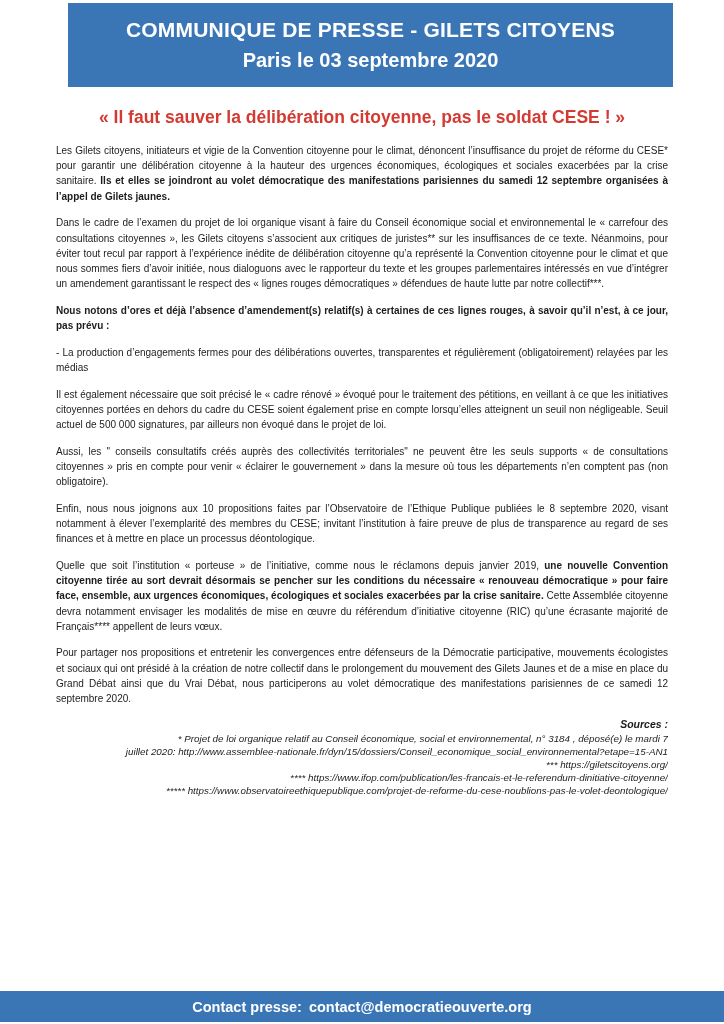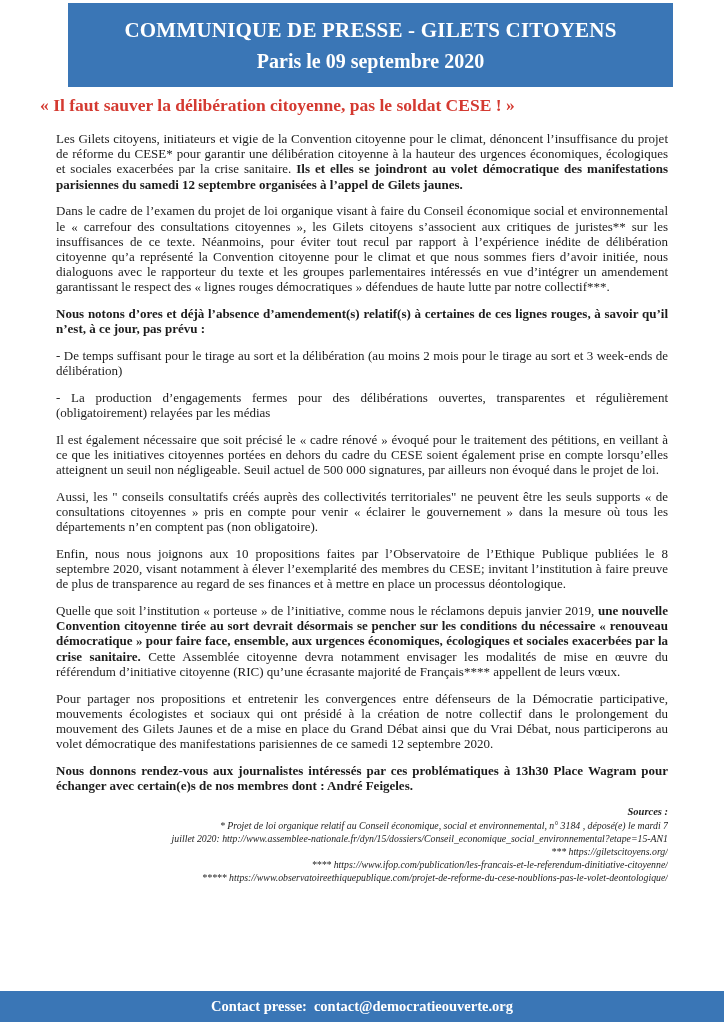--- a/index.html
+++ b/index.html
@@ -8,46 +8,47 @@
     --text:#1c1c1c;
   }
   *{box-sizing:border-box;}
   html,body{margin:0;padding:0;background:#e8e8e8;}
   .page{
     position:relative;
     width:724px;height:1024px;
     margin:0 auto;
     background:#ffffff;
     overflow:hidden;
-    font-family:Liberation Serif, serif;
+    font-family:Liberation Sans, sans-serif;
     color:var(--text);
   }
   .banner{
     margin:3px 51px 0 68px;
     height:84px;
     background:var(--blue);
     color:#ffffff;
     display:flex;flex-direction:column;
     align-items:center;justify-content:center;
     gap:7px;
     text-align:center;
   }
   .banner-line1{font-size:21px;font-weight:bold;letter-spacing:0.2px;}
   .banner-line2{font-size:20px;font-weight:bold;}
   .headline{
-    margin:8px 40px 0;
+    margin:20px 40px 0;
+    text-align:center;
     color:var(--red);
     font-weight:bold;
     font-size:17.5px;
     line-height:1.2;
   }
   .content{
     width:612px;
     margin:15px auto 0;
-    font-size:13px;
+    font-size:10px;
     line-height:15.2px;
     text-align:justify;
   }
   .para{margin:0 0 11.5px;}
   .para b{font-weight:bold;}
   .sources{
     width:612px;
     margin:3px auto 0;
     font-style:italic;
     font-size:9.8px;
@@ -68,37 +69,35 @@
     font-size:14.5px;
   }
 </style>
 </head>
 <body>
 
 <div class="page">
 
   <div class="banner">
     <div class="banner-line1">COMMUNIQUE DE PRESSE - GILETS CITOYENS</div>
-    <div class="banner-line2">Paris le 09 septembre 2020</div>
+    <div class="banner-line2">Paris le 03 septembre 2020</div>
   </div>
 
   <div class="headline">« Il faut sauver la délibération citoyenne, pas le soldat CESE ! »</div>
 
   <div class="content">
       <p class="para"><span>Les Gilets citoyens, initiateurs et vigie de la Convention citoyenne pour le climat, dénoncent l’insuffisance du projet de réforme du CESE* pour garantir une délibération citoyenne à la hauteur des urgences économiques, écologiques et sociales exacerbées par la crise sanitaire. </span><b>Ils et elles se joindront au volet démocratique des manifestations parisiennes du samedi 12 septembre organisées à l’appel de Gilets jaunes.</b></p>
       <p class="para"><span>Dans le cadre de l’examen du projet de loi organique visant à faire du Conseil économique social et environnemental le « carrefour des consultations citoyennes », les Gilets citoyens s’associent aux critiques de juristes** sur les insuffisances de ce texte. Néanmoins, pour éviter tout recul par rapport à l’expérience inédite de délibération citoyenne qu’a représenté la Convention citoyenne pour le climat et que nous sommes fiers d’avoir initiée, nous dialoguons avec le rapporteur du texte et les groupes parlementaires intéressés en vue d’intégrer un amendement garantissant le respect des « lignes rouges démocratiques » défendues de haute lutte par notre collectif***.</span></p>
       <p class="para"><b>Nous notons d’ores et déjà l’absence d’amendement(s) relatif(s) à certaines de ces lignes rouges, à savoir qu’il n’est, à ce jour, pas prévu :</b></p>
-      <p class="para"><span>- De temps suffisant pour le tirage au sort et la délibération (au moins 2 mois pour le tirage au sort et 3 week-ends de délibération)</span></p>
       <p class="para"><span>- La production d’engagements fermes pour des délibérations ouvertes, transparentes et régulièrement (obligatoirement) relayées par les médias</span></p>
       <p class="para"><span>Il est également nécessaire que soit précisé le « cadre rénové » évoqué pour le traitement des pétitions, en veillant à ce que les initiatives citoyennes portées en dehors du cadre du CESE soient également prise en compte lorsqu’elles atteignent un seuil non négligeable. Seuil actuel de 500 000 signatures, par ailleurs non évoqué dans le projet de loi.</span></p>
       <p class="para"><span>Aussi, les " conseils consultatifs créés auprès des collectivités territoriales" ne peuvent être les seuls supports « de consultations citoyennes » pris en compte pour venir « éclairer le gouvernement » dans la mesure où tous les départements n’en comptent pas (non obligatoire).</span></p>
       <p class="para"><span>Enfin, nous nous joignons aux 10 propositions faites par l’Observatoire de l’Ethique Publique publiées le 8 septembre 2020, visant notamment à élever l’exemplarité des membres du CESE; invitant l’institution à faire preuve de plus de transparence au regard de ses finances et à mettre en place un processus déontologique.</span></p>
       <p class="para"><span>Quelle que soit l’institution « porteuse » de l’initiative, comme nous le réclamons depuis janvier 2019, </span><b>une nouvelle Convention citoyenne tirée au sort devrait désormais se pencher sur les conditions du nécessaire « renouveau démocratique » pour faire face, ensemble, aux urgences économiques, écologiques et sociales exacerbées par la crise sanitaire. </b><span>Cette Assemblée citoyenne devra notamment envisager les modalités de mise en œuvre  du référendum d’initiative citoyenne (RIC) qu’une écrasante majorité de Français**** appellent de leurs vœux.</span></p>
       <p class="para"><span>Pour partager nos propositions et entretenir les convergences entre défenseurs de la Démocratie participative, mouvements écologistes et sociaux qui ont présidé à la création de notre collectif dans le prolongement du mouvement des Gilets Jaunes et de a mise en place du Grand Débat ainsi que du Vrai Débat, nous participerons au volet démocratique des manifestations parisiennes de ce samedi 12 septembre 2020.</span></p>
-      <p class="para"><b>Nous donnons rendez-vous aux journalistes intéressés par ces problématiques à 13h30 Place Wagram pour échanger avec certain(e)s de nos membres dont : André Feigeles.</b></p>
     </div>
 
   <div class="sources">
     <div class="sources-title">Sources :</div>
     <div>
         <div class="source-line">* Projet de loi organique relatif au Conseil économique, social et environnemental, n° 3184 , déposé(e) le mardi 7</div>
         <div class="source-line">juillet 2020: http://www.assemblee-nationale.fr/dyn/15/dossiers/Conseil_economique_social_environnemental?etape=15-AN1</div>
         <div class="source-line">*** https://giletscitoyens.org/</div>
         <div class="source-line">**** https://www.ifop.com/publication/les-francais-et-le-referendum-dinitiative-citoyenne/</div>
         <div class="source-line">***** https://www.observatoireethiquepublique.com/projet-de-reforme-du-cese-noublions-pas-le-volet-deontologique/</div>

